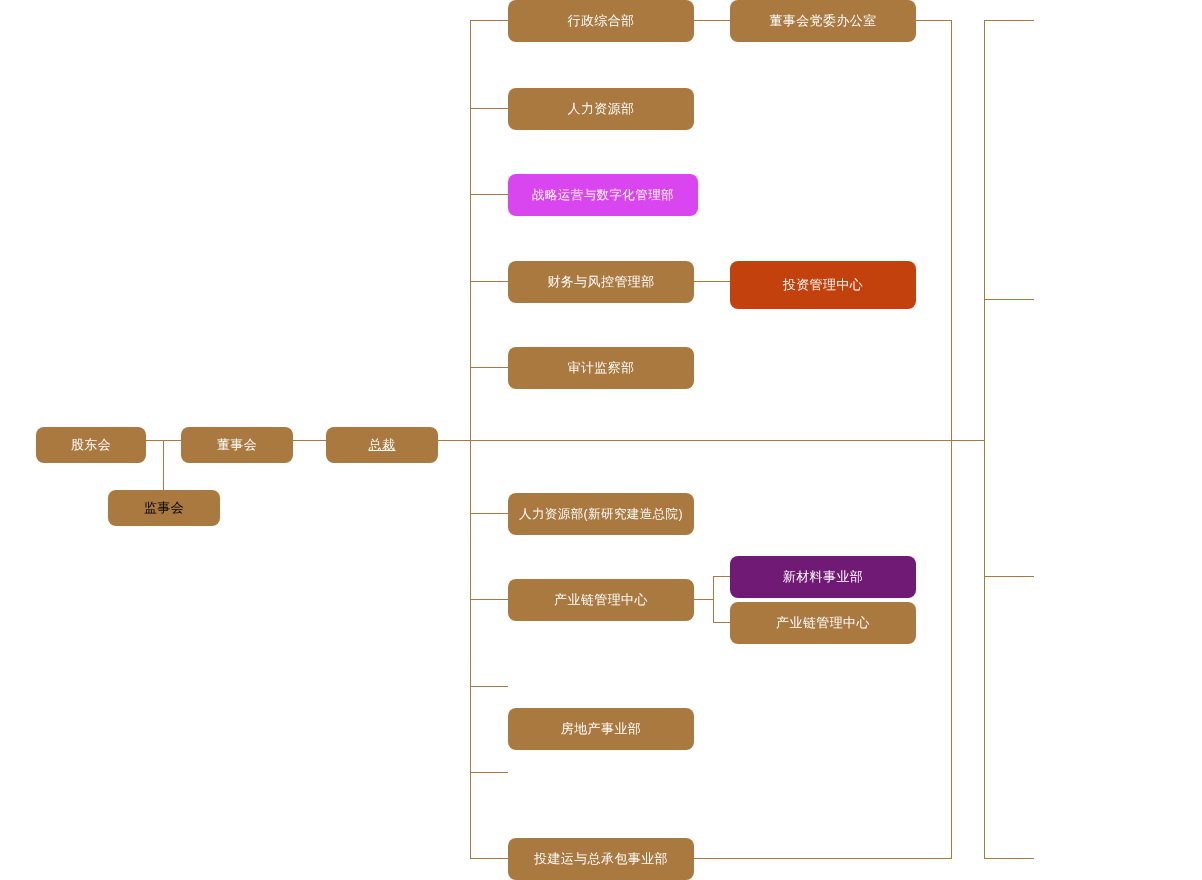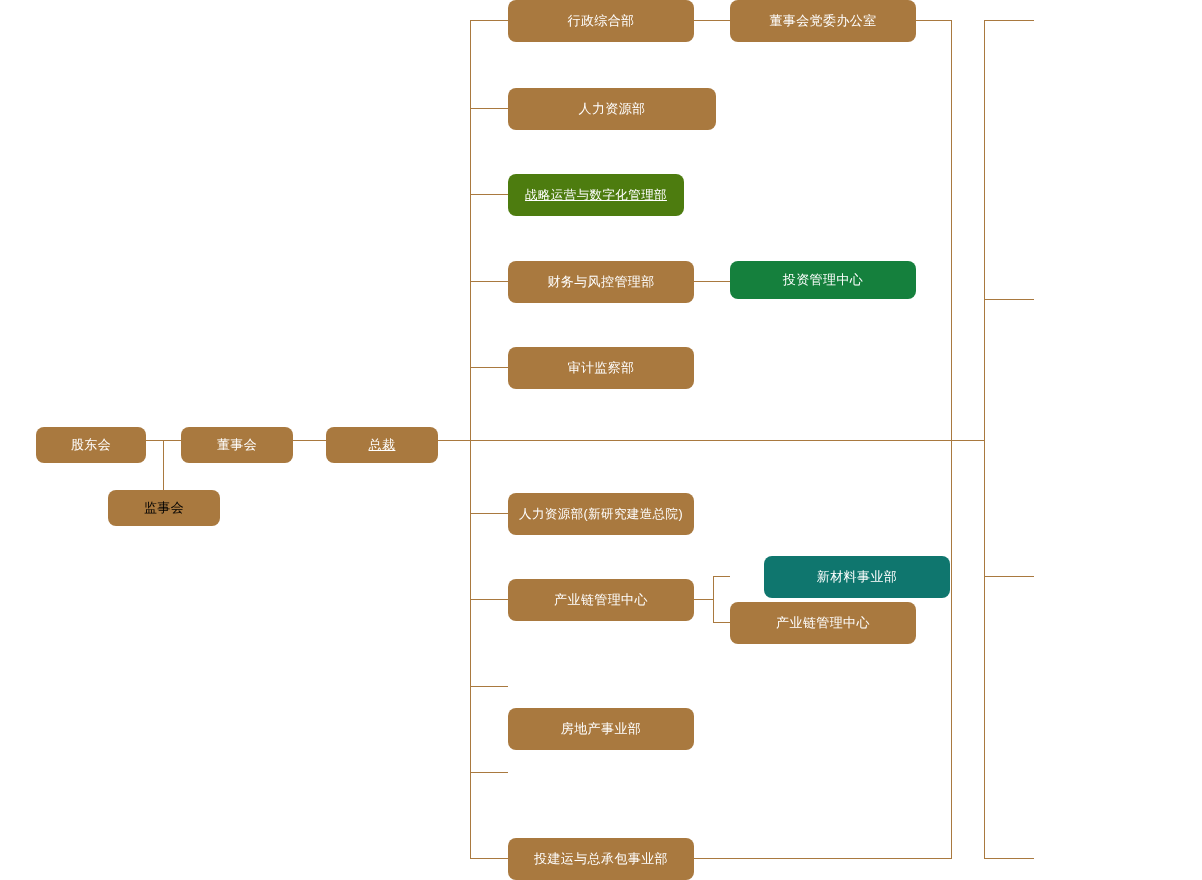--- a/index.html
+++ b/index.html
@@ -71,48 +71,48 @@
 
   <div class="line v" style="left: 470px; top: 20px; height: 839px; background: rgb(169, 121, 63);"></div>
 
   <div class="line h" style="left: 470px; top: 20px; width: 38px; background: rgb(169, 121, 63);"></div>
   <div class="line h" style="left: 470px; top: 108px; width: 38px; background: rgb(169, 121, 63);"></div>
   <div class="line h" style="left: 470px; top: 194px; width: 38px; background: rgb(169, 121, 63);"></div>
   <div class="line h" style="left: 470px; top: 281px; width: 38px; background: rgb(169, 121, 63);"></div>
   <div class="line h" style="left: 470px; top: 367px; width: 38px; background: rgb(169, 121, 63);"></div>
 
   <div class="node" style="left: 508px; top: 0px; width: 186px; height: 42px; background: rgb(169, 121, 63); color: rgb(255, 255, 255);">行政综合部</div>
-  <div class="node" style="left: 508px; top: 88px; width: 208px; height: 42px; background: rgb(169, 121, 63); color: rgb(255, 255, 255);">人力资源部</div>
-  <div class="node small" style="left: 508px; top: 174px; width: 176px; height: 42px; background: #4d7c0f; color: rgb(255, 255, 255); text-decoration: underline;">战略运营与数字化管理部</div>
+  <div class="node" style="left: 508px; top: 88px; width: 186px; height: 42px; background: rgb(169, 121, 63); color: rgb(255, 255, 255);">人力资源部</div>
+  <div class="node small" style="left: 508px; top: 174px; width: 190px; height: 42px; background: #d946ef; color: rgb(255, 255, 255);">战略运营与数字化管理部</div>
   <div class="node" style="left: 508px; top: 261px; width: 186px; height: 42px; background: rgb(169, 121, 63); color: rgb(255, 255, 255);">财务与风控管理部</div>
   <div class="node" style="left: 508px; top: 347px; width: 186px; height: 42px; background: rgb(169, 121, 63); color: rgb(255, 255, 255);">审计监察部</div>
 
   <div class="line h" style="left: 694px; top: 20px; width: 36px; background: rgb(169, 121, 63);"></div>
   <div class="node" style="left: 730px; top: 0px; width: 186px; height: 42px; background: rgb(169, 121, 63); color: rgb(255, 255, 255);">董事会党委办公室</div>
 
   <div class="line h" style="left: 694px; top: 281px; width: 36px; background: rgb(169, 121, 63);"></div>
-  <div class="node" style="left: 730px; top: 261px; width: 186px; height: 38px; background: #15803d; color: rgb(255, 255, 255);">投资管理中心</div>
+  <div class="node" style="left: 730px; top: 261px; width: 186px; height: 48px; background: #c2410c; color: rgb(255, 255, 255);">投资管理中心</div>
 
   <div class="line h" style="left: 470px; top: 513px; width: 38px; background: rgb(169, 121, 63);"></div>
   <div class="line h" style="left: 470px; top: 599px; width: 38px; background: rgb(169, 121, 63);"></div>
   <div class="line h" style="left: 470px; top: 686px; width: 38px; background: rgb(169, 121, 63);"></div>
   <div class="line h" style="left: 470px; top: 772px; width: 38px; background: rgb(169, 121, 63);"></div>
   <div class="line h" style="left: 470px; top: 858px; width: 38px; background: rgb(169, 121, 63);"></div>
 
   <div class="node small" style="left: 508px; top: 493px; width: 186px; height: 42px; background: rgb(169, 121, 63); color: rgb(255, 255, 255);">人力资源部(新研究建造总院)</div>
   <div class="node" style="left: 508px; top: 579px; width: 186px; height: 42px; background: rgb(169, 121, 63); color: rgb(255, 255, 255);">产业链管理中心</div>
   <div class="node" style="left: 508px; top: 708px; width: 186px; height: 42px; background: rgb(169, 121, 63); color: rgb(255, 255, 255);">房地产事业部</div>
   <div class="node" style="left: 508px; top: 838px; width: 186px; height: 42px; background: rgb(169, 121, 63); color: rgb(255, 255, 255);">投建运与总承包事业部</div>
 
   <div class="line h" style="left: 694px; top: 599px; width: 19px; background: rgb(169, 121, 63);"></div>
   <div class="line v" style="left: 713px; top: 576px; height: 47px; background: rgb(169, 121, 63);"></div>
   <div class="line h" style="left: 713px; top: 576px; width: 17px; background: rgb(169, 121, 63);"></div>
   <div class="line h" style="left: 713px; top: 622px; width: 17px; background: rgb(169, 121, 63);"></div>
 
-  <div class="node" style="left: 764px; top: 556px; width: 186px; height: 42px; background: #0f766e; color: rgb(255, 255, 255);">新材料事业部</div>
+  <div class="node" style="left: 730px; top: 556px; width: 186px; height: 42px; background: #701a75; color: rgb(255, 255, 255);">新材料事业部</div>
   <div class="node" style="left: 730px; top: 602px; width: 186px; height: 42px; background: rgb(169, 121, 63); color: rgb(255, 255, 255);">产业链管理中心</div>
 
   <div class="line v" style="left: 951px; top: 20px; height: 839px; background: rgb(169, 121, 63);"></div>
   <div class="line h" style="left: 916px; top: 20px; width: 35px; background: rgb(169, 121, 63);"></div>
   <div class="line h" style="left: 694px; top: 858px; width: 257px; background: rgb(169, 121, 63);"></div>
 
   <div class="line v" style="left: 984px; top: 20px; height: 839px; background: rgb(169, 121, 63);"></div>
   <div class="line h" style="left: 984px; top: 20px; width: 50px; background: rgb(169, 121, 63);"></div>
   <div class="line h" style="left: 984px; top: 299px; width: 50px; background: rgb(169, 121, 63);"></div>
   <div class="line h" style="left: 984px; top: 576px; width: 50px; background: rgb(169, 121, 63);"></div>

